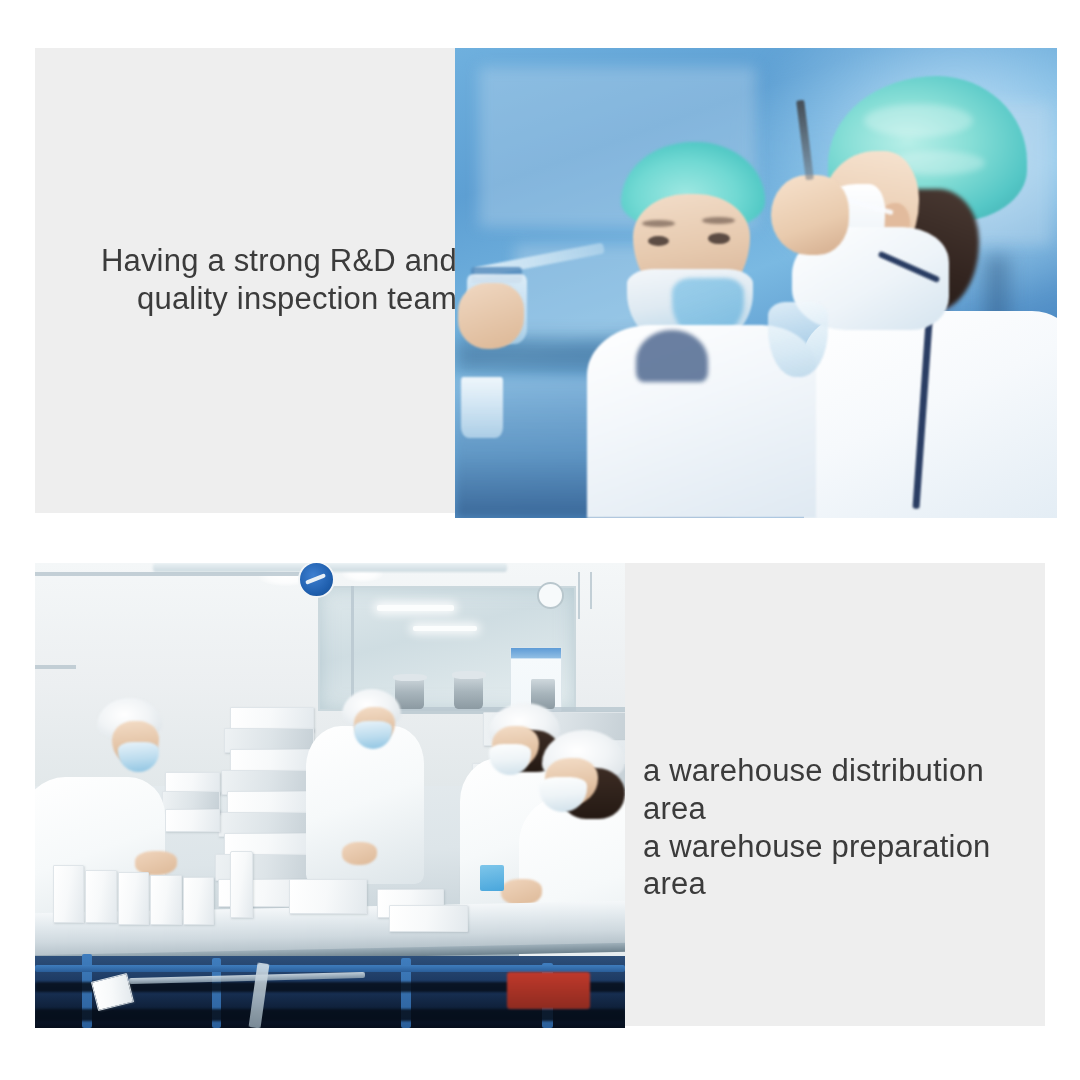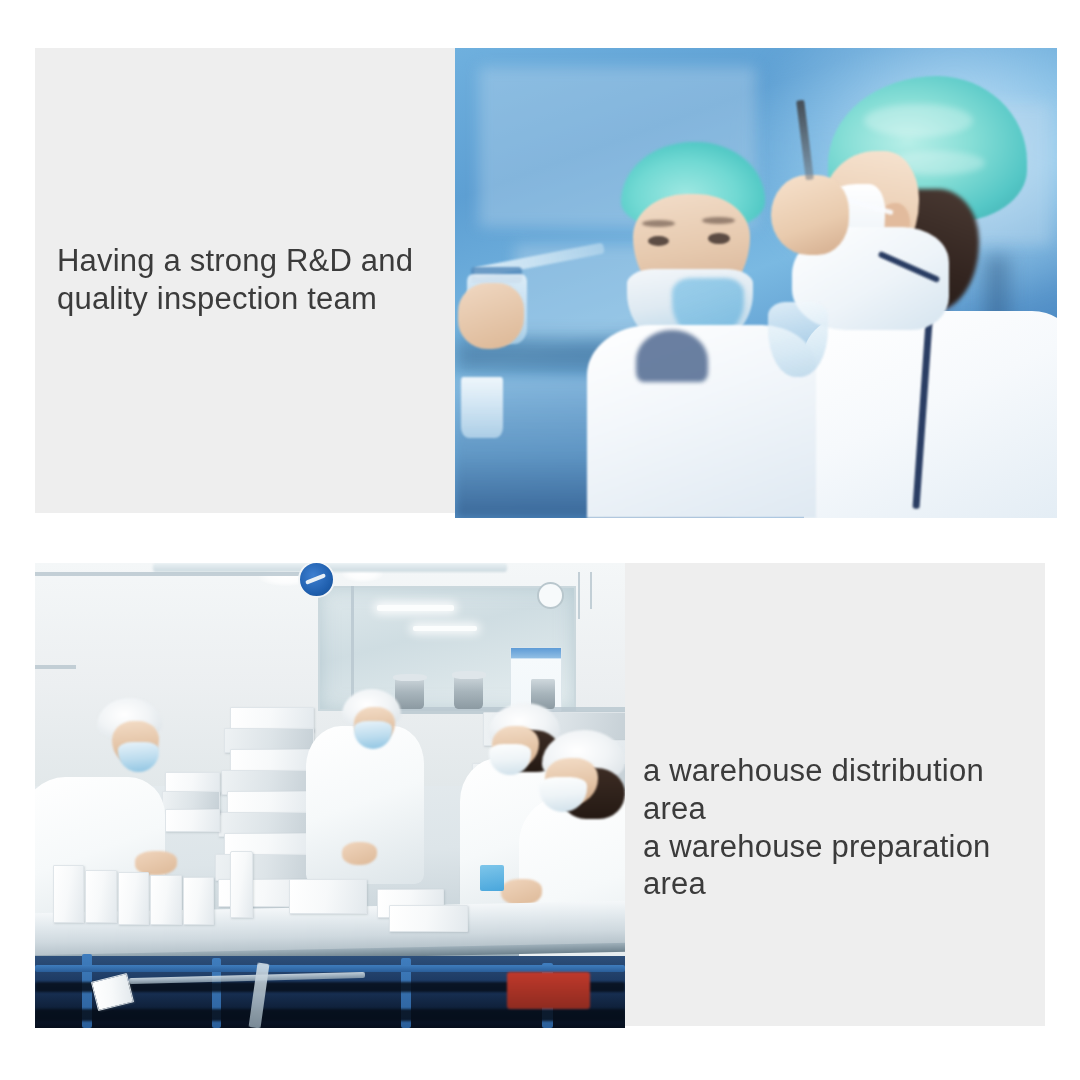--- a/index.html
+++ b/index.html
@@ -469,21 +469,21 @@
     background: linear-gradient(170deg, #7ec6ea, #49a6dc);
     border-radius: 2px;
     filter: blur(0.6px);
   }
 </style>
 </head>
 <body>
 
 <div class="panel gray-panel" style="left:35px; top:48px; width:430px; height:465px;"></div>
 
-<div class="caption" style="left:57px; top:242px; width:400px;">Having a strong R&amp;D and
+<div class="caption" style="left:57px; top:242px; width:400px;text-align:right;">Having a strong R&amp;D and
 quality inspection team</div>
 
 <div class="photo lab-photo" style="left:455px; top:48px; width:602px; height:470px;">
 
   <div class="lab-haze"></div>
 
   <div class="lab-shelf" style="left:4%; top:4%; width:46%; height:34%;"></div>
   <div class="lab-shelf" style="left:10%; top:42%; width:30%; height:20%;"></div>
   <div class="lab-shelf" style="left:80%; top:12%; width:19%; height:30%;"></div>
   <div class="lab-dark-band" style="left:0; top:62%; width:42%; height:7%;"></div>

